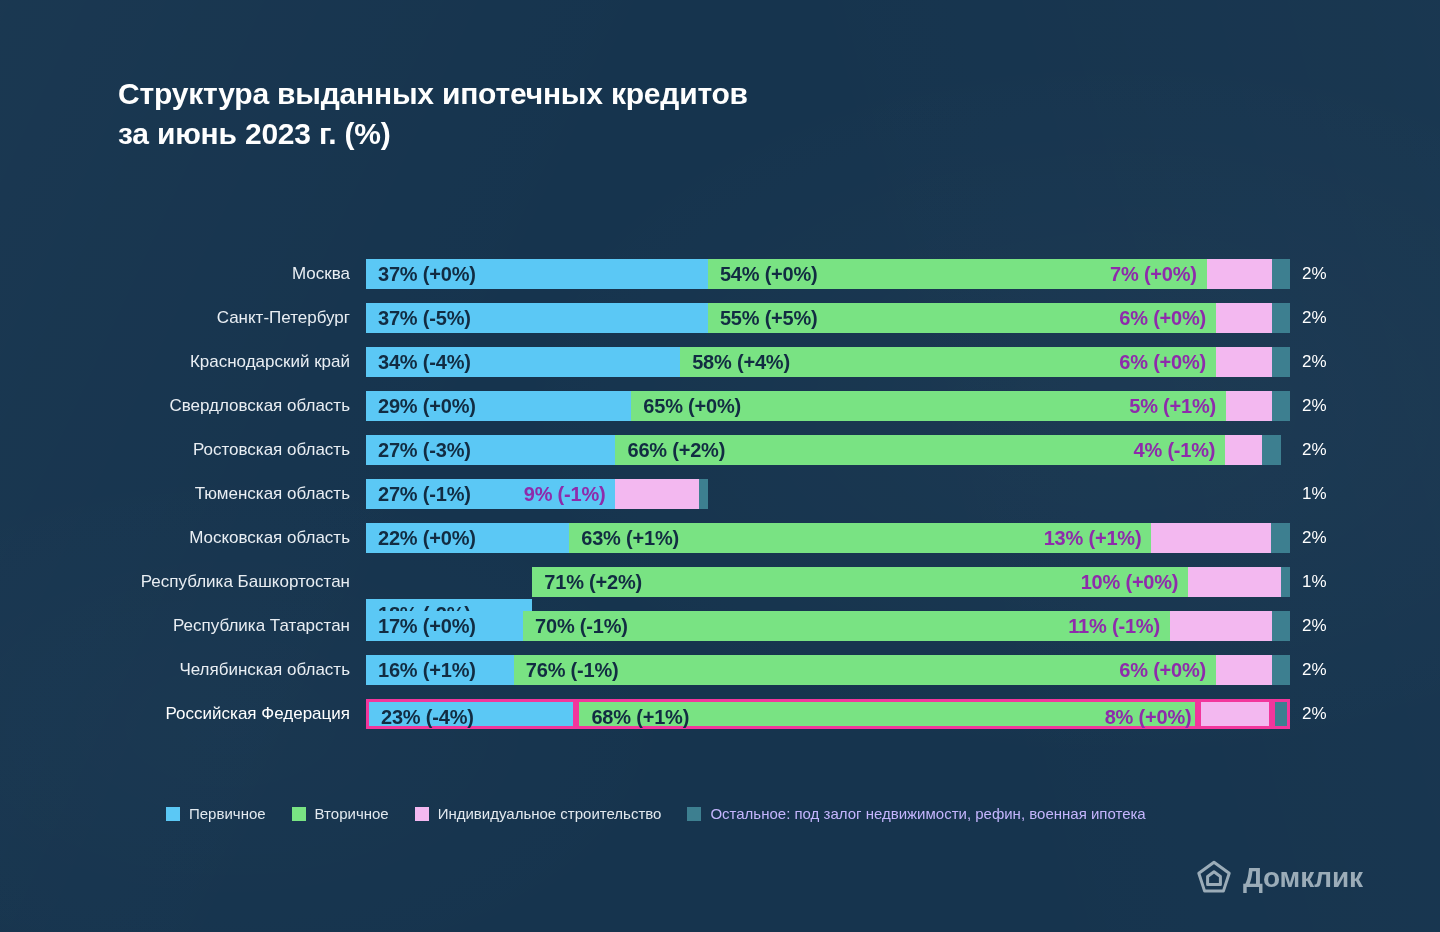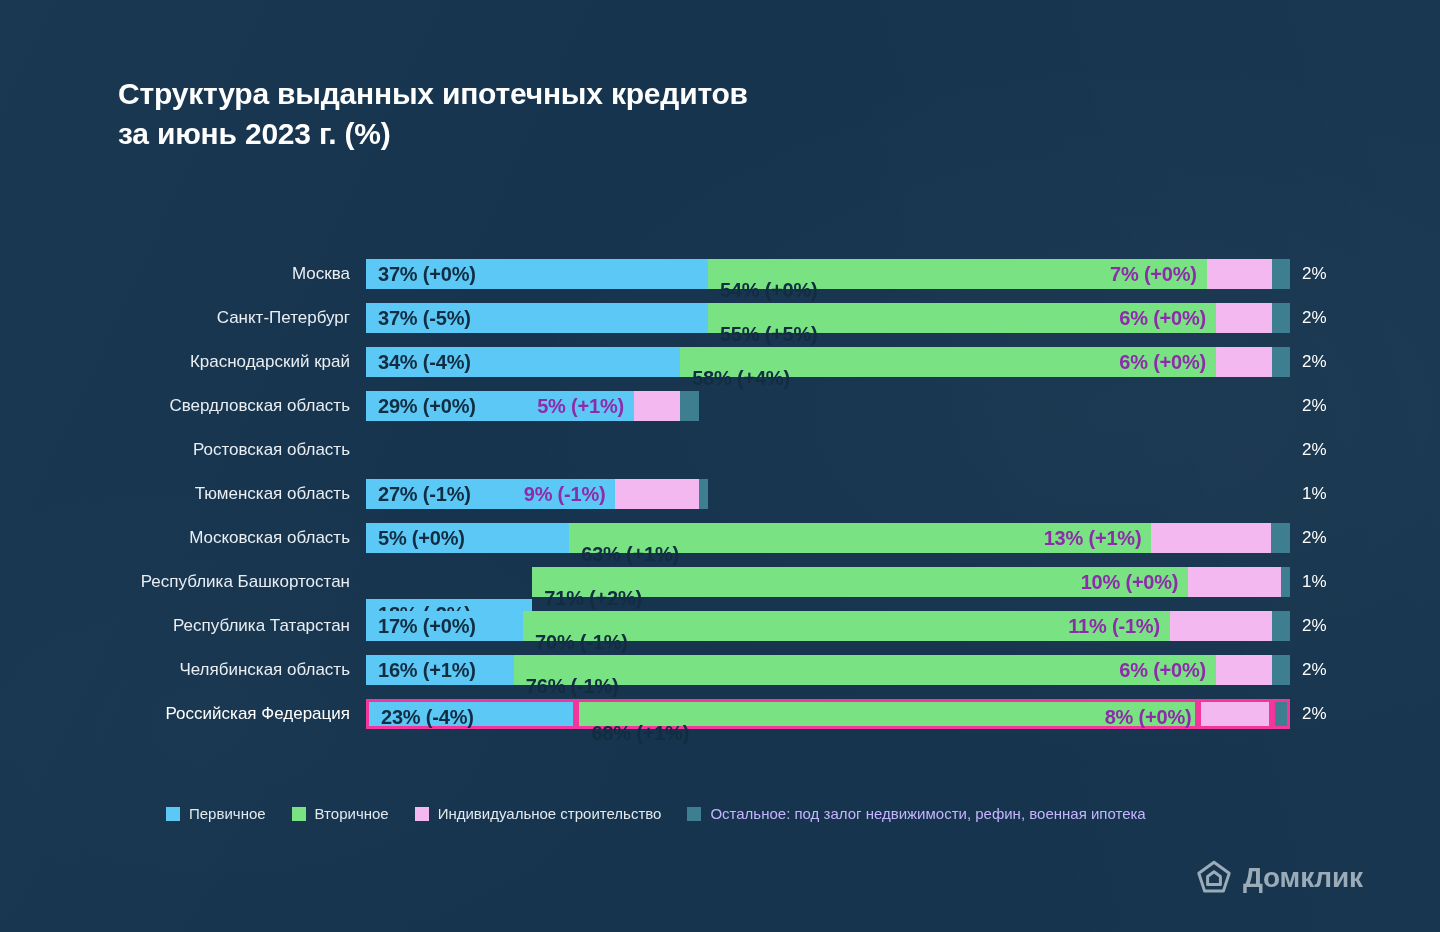--- a/index.html
+++ b/index.html
@@ -92,21 +92,20 @@
   .seg-primary { background: #5bc8f5; }
   .seg-primary .seg-label {
     left: 12px;
     color: #122c42;
   }
   
   .seg-secondary { background: #79e383; }
   .seg-secondary .seg-label {
     left: 12px;
     color: #122c42;
-    margin-top: 16px;
   }
   
   .seg-individual { background: #f3b8f0; }
   .seg-individual .seg-label {
     right: 100%;
     margin-right: 10px;
     color: #8e2bab;
   }
   
   .seg-other { background: #3d7f90; }
@@ -229,49 +228,64 @@
         <div class="seg seg-other" style="width: 2%;"></div>
       </div>
       <div class="outer-value">2%</div>
     </div>
     <div class="row">
       <div class="row-label">Свердловская область</div>
       <div class="bar">
         <div class="seg seg-primary" style="width: 29%;">
           <span class="seg-label">29% (+0%)</span>
         </div>
+        <div class="seg seg-secondary" style="width: 65%;">
+          <span class="seg-label">65% (+0%)</span>
+        </div>
         <div class="seg seg-individual" style="width: 5%;">
           <span class="seg-label">5% (+1%)</span>
         </div>
         <div class="seg seg-other" style="width: 2%;"></div>
       </div>
       <div class="outer-value">2%</div>
     </div>
     <div class="row">
       <div class="row-label">Ростовская область</div>
+      <div class="bar">
+        <div class="seg seg-primary" style="width: 27%;">
+          <span class="seg-label">27% (-3%)</span>
+        </div>
+        <div class="seg seg-secondary" style="width: 66%;">
+          <span class="seg-label">66% (+2%)</span>
+        </div>
+        <div class="seg seg-individual" style="width: 4%;">
+          <span class="seg-label">4% (-1%)</span>
+        </div>
+        <div class="seg seg-other" style="width: 2%;"></div>
+      </div>
       <div class="outer-value">2%</div>
     </div>
     <div class="row">
       <div class="row-label">Тюменская область</div>
       <div class="bar">
         <div class="seg seg-primary" style="width: 27%;">
           <span class="seg-label">27% (-1%)</span>
         </div>
         <div class="seg seg-individual" style="width: 9%;">
           <span class="seg-label">9% (-1%)</span>
         </div>
         <div class="seg seg-other" style="width: 1%;"></div>
       </div>
       <div class="outer-value">1%</div>
     </div>
     <div class="row">
       <div class="row-label">Московская область</div>
       <div class="bar">
         <div class="seg seg-primary" style="width: 22%;">
-          <span class="seg-label">5% (+0%)</span>
+          <span class="seg-label">22% (+0%)</span>
         </div>
         <div class="seg seg-secondary" style="width: 63%;">
           <span class="seg-label">63% (+1%)</span>
         </div>
         <div class="seg seg-individual" style="width: 13%;">
           <span class="seg-label">13% (+1%)</span>
         </div>
         <div class="seg seg-other" style="width: 2%;"></div>
       </div>
       <div class="outer-value">2%</div>

